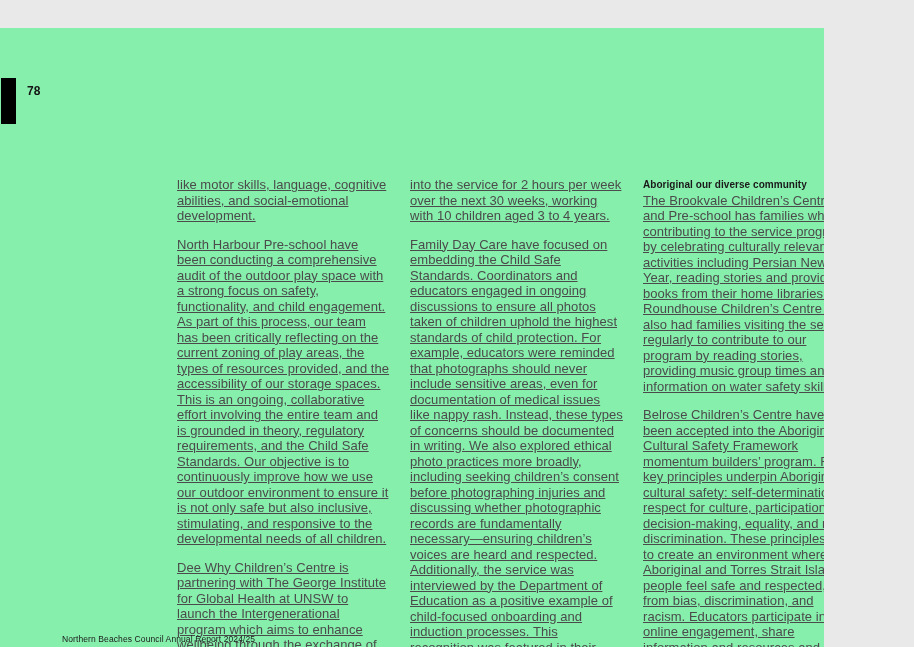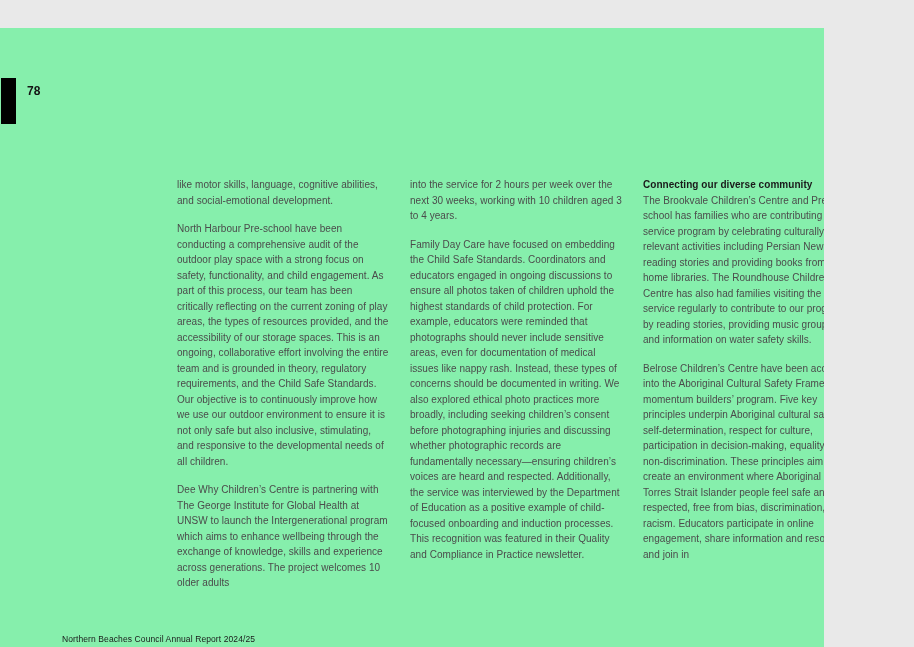--- a/index.html
+++ b/index.html
@@ -34,25 +34,26 @@
     position: absolute;
     left: 177px;
     top: 149px;
     display: flex;
     gap: 20px;
   }
   .col {
     width: 213px;
   }
   .col p {
-    font-size: 10px;
+    font-size: 13px;
     line-height: 15.5px;
     color: #4b4b4b;
     letter-spacing: 0.05px;
     margin-bottom: 13px;
+    text-decoration: underline;
   }
   .col h3 {
     font-size: 10px;
     line-height: 15.5px;
     font-weight: bold;
     color: #1a1a1a;
     letter-spacing: 0.05px;
   }
   .footer {
     position: absolute;
@@ -80,21 +81,21 @@
       <p>North Harbour Pre-school have been conducting a comprehensive audit of the outdoor play space with a strong focus on safety, functionality, and child engagement. As part of this process, our team has been critically reflecting on the current zoning of play areas, the types of resources provided, and the accessibility of our storage spaces. This is an ongoing, collaborative effort involving the entire team and is grounded in theory, regulatory requirements, and the Child Safe Standards. Our objective is to continuously improve how we use our outdoor environment to ensure it is not only safe but also inclusive, stimulating, and responsive to the developmental needs of all children.</p>
       <p>Dee Why Children’s Centre is partnering with The George Institute for Global Health at UNSW to launch the Intergenerational program which aims to enhance wellbeing through the exchange of knowledge, skills and experience across generations. The project welcomes 10 older adults</p>
     </div>
 
     <div class="col">
       <p>into the service for 2 hours per week over the next 30 weeks, working with 10 children aged 3 to 4 years.</p>
       <p>Family Day Care have focused on embedding the Child Safe Standards. Coordinators and educators engaged in ongoing discussions to ensure all photos taken of children uphold the highest standards of child protection. For example, educators were reminded that photographs should never include sensitive areas, even for documentation of medical issues like nappy rash. Instead, these types of concerns should be documented in writing. We also explored ethical photo practices more broadly, including seeking children’s consent before photographing injuries and discussing whether photographic records are fundamentally necessary—ensuring children’s voices are heard and respected. Additionally, the service was interviewed by the Department of Education as a positive example of child-focused onboarding and induction processes. This recognition was featured in their Quality and Compliance in Practice newsletter.</p>
     </div>
 
     <div class="col">
-      <h3>Connecting our diverse community</h3>
+      <h3>Aboriginal our diverse community</h3>
       <p>The Brookvale Children’s Centre and Pre-school has families who are contributing to the service program by celebrating culturally relevant activities including Persian New Year, reading stories and providing books from their home libraries. The Roundhouse Children’s Centre has also had families visiting the service regularly to contribute to our program by reading stories, providing music group times and information on water safety skills.</p>
       <p>Belrose Children’s Centre have been accepted into the Aboriginal Cultural Safety Framework momentum builders’ program. Five key principles underpin Aboriginal cultural safety: self-determination, respect for culture, participation in decision-making, equality, and non-discrimination. These principles aim to create an environment where Aboriginal and Torres Strait Islander people feel safe and respected, free from bias, discrimination, and racism. Educators participate in online engagement, share information and resources and join in</p>
     </div>
 
   </div>
 
   <div class="footer">Northern Beaches Council Annual Report 2024/25</div>
 
 </div>
 

